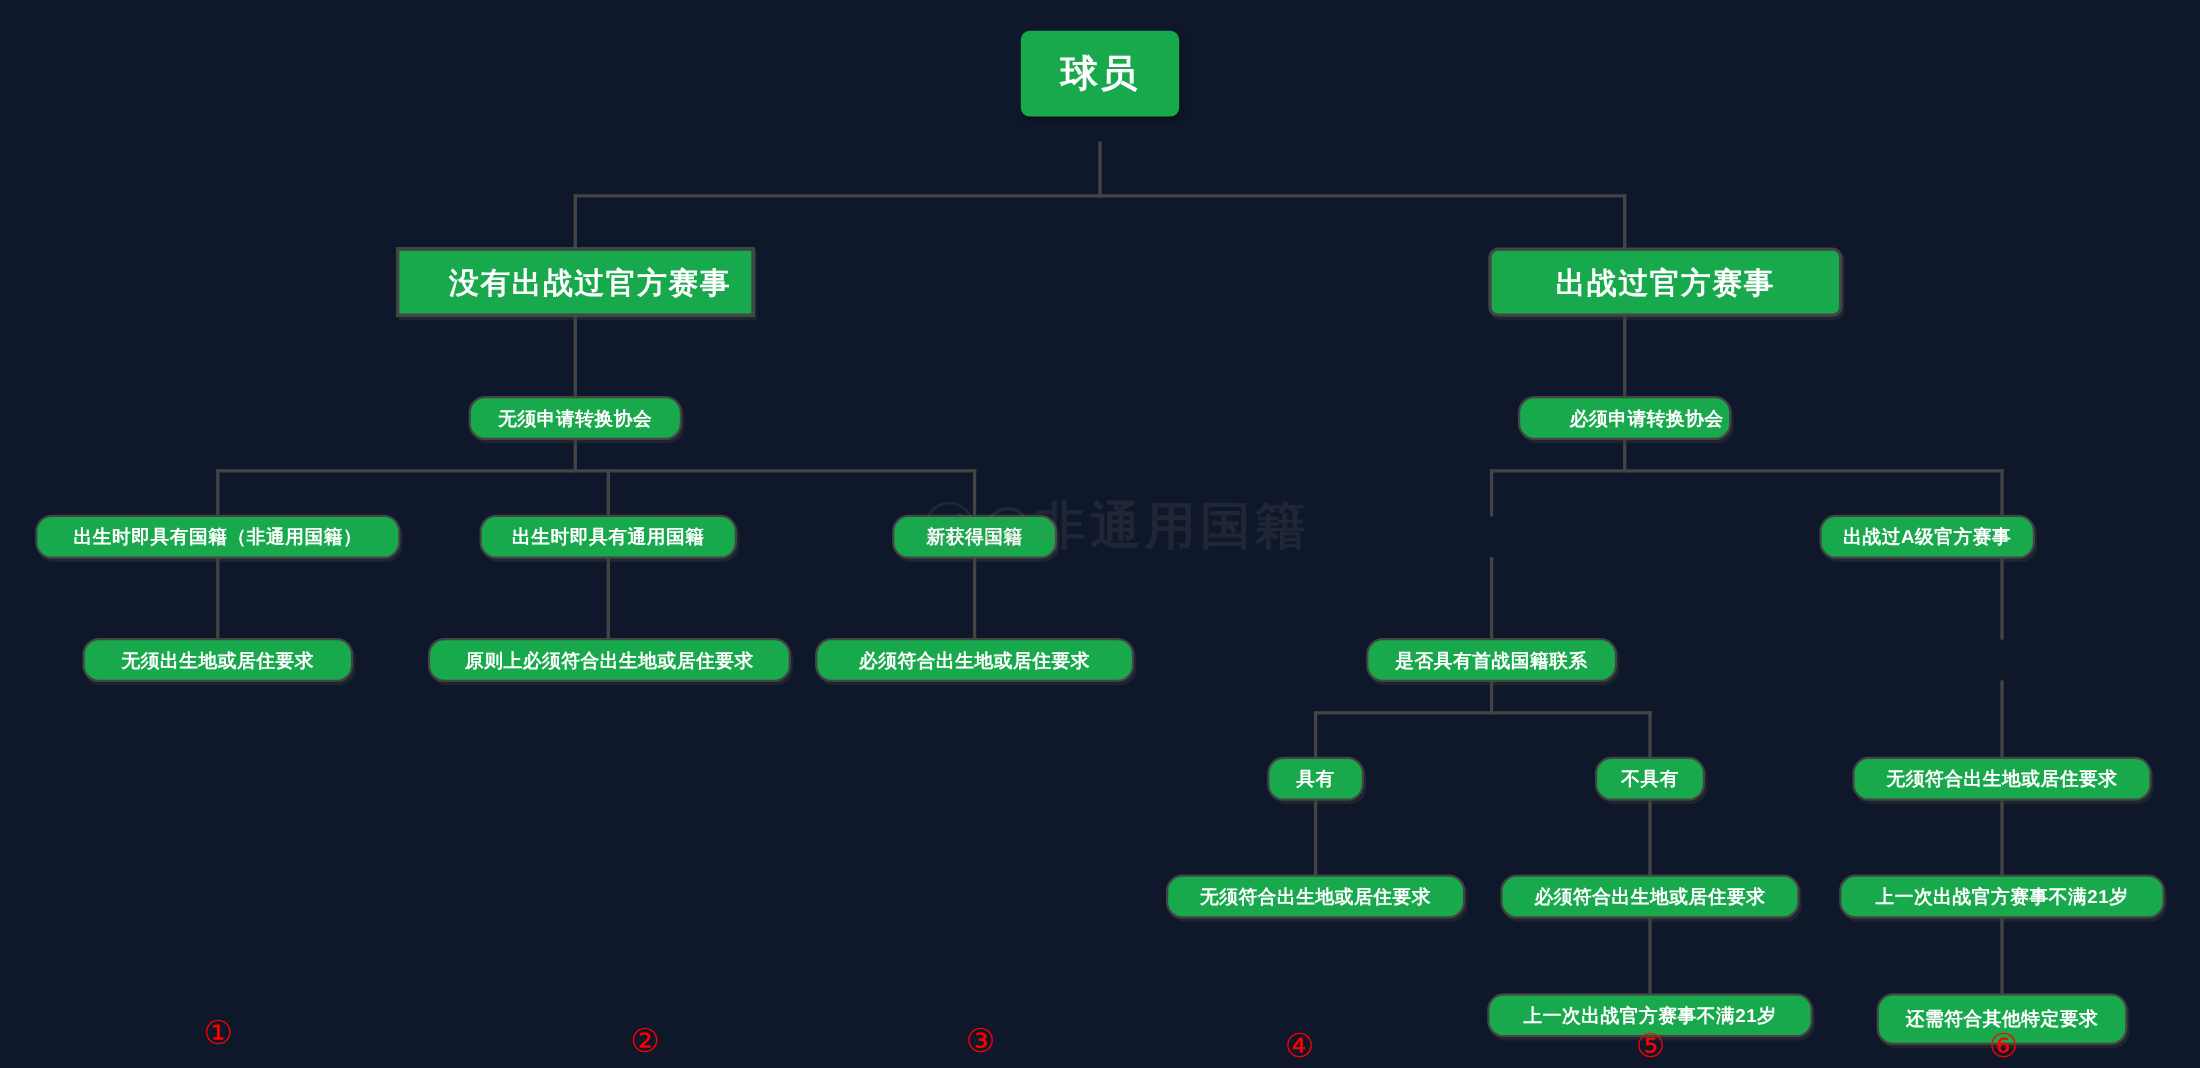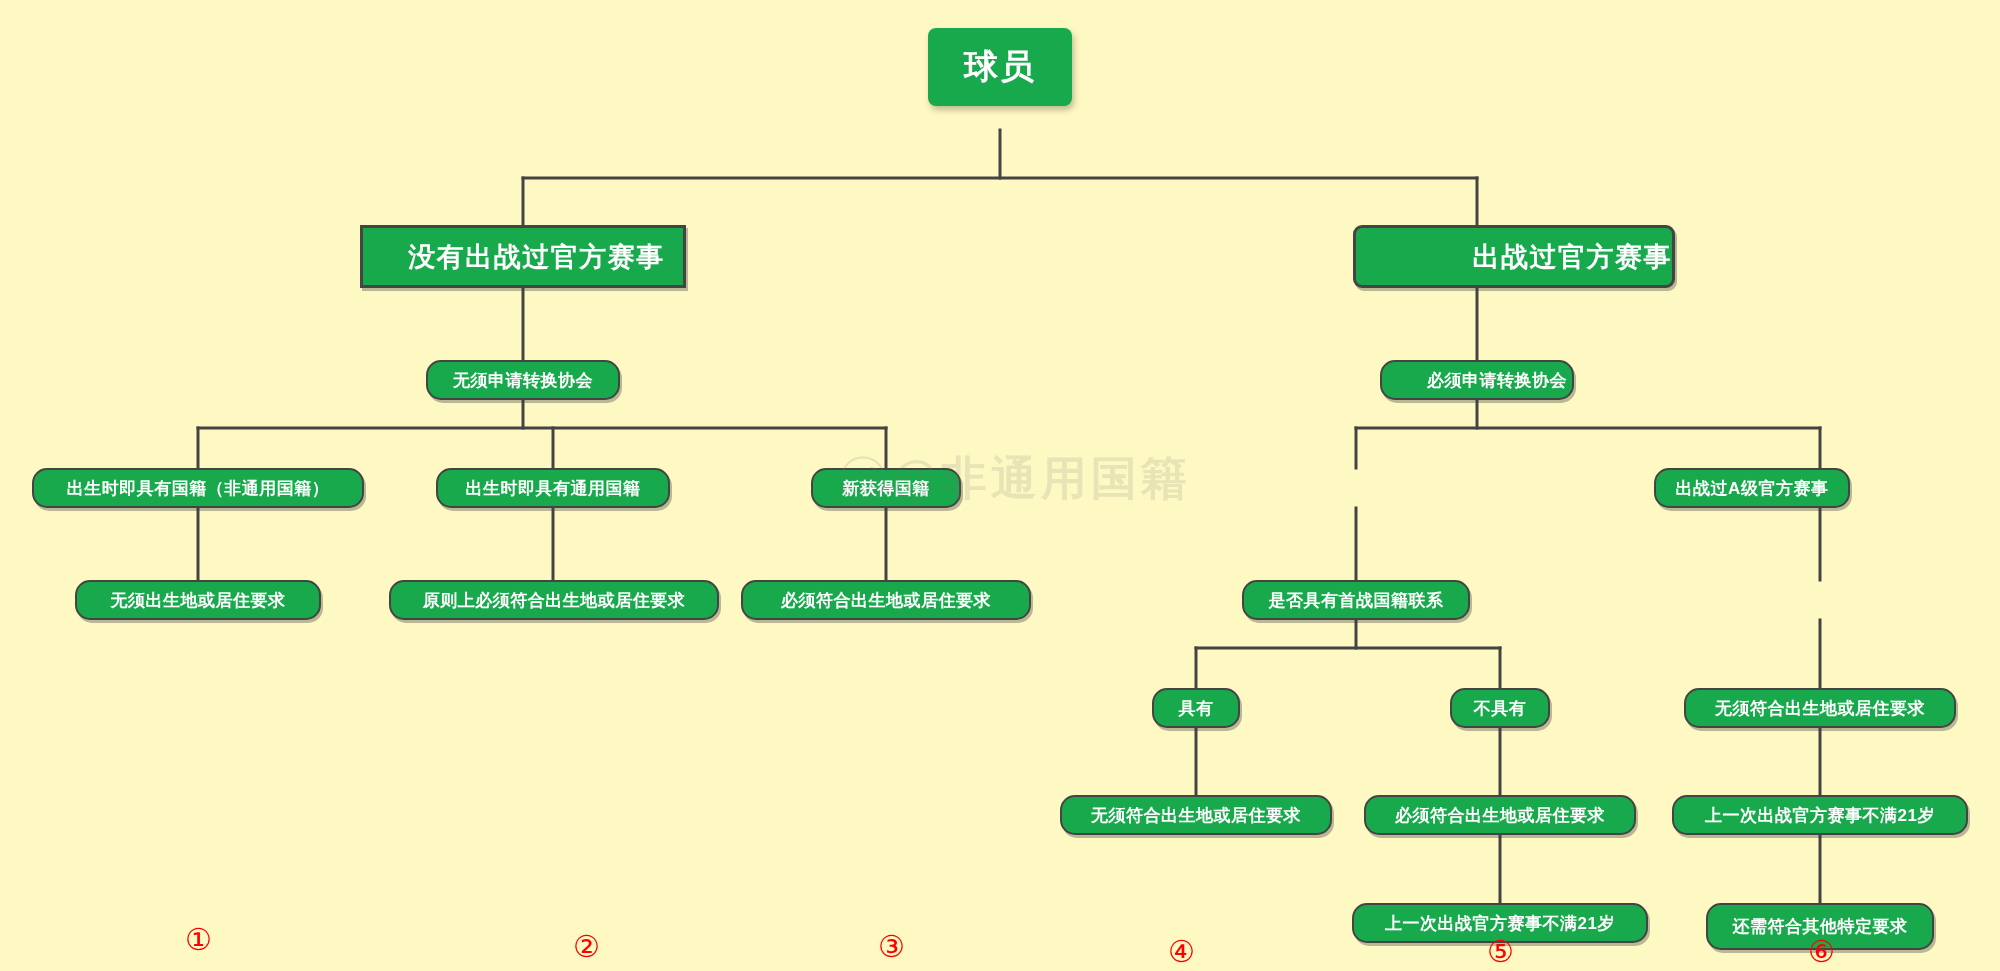--- a/index.html
+++ b/index.html
@@ -7,21 +7,21 @@
     padding: 0;
     background: #ffffff;
   }
   body {
     font-family: "Liberation Sans", "DejaVu Sans", sans-serif;
   }
   #canvas {
     position: relative;
     width: 2000px;
     height: 971px;
-    background: #fef9c3;
+    background: #0f172a;
     overflow: hidden;
   }
   #edges {
     position: absolute;
     left: 0;
     top: 0;
     width: 2000px;
     height: 971px;
     pointer-events: none;
   }
@@ -149,21 +149,21 @@
     </g>
   </svg>
 
   <div class="node root" style="left:928px; top:28px; width:144px; height:78px;">
     <span>球员</span>
   </div>
 
   <div class="node lvl2 sq" style="left:360px; top:225px; width:326px; height:63px;">
     <span>没有出战过官方赛事</span>
   </div>
-  <div class="node lvl2 rnd" style="left:1353px; top:225px; width:322px; height:63px;justify-content:flex-end;">
+  <div class="node lvl2 rnd" style="left:1353px; top:225px; width:322px; height:63px;">
     <span>出战过官方赛事</span>
   </div>
 
   <div class="node small" style="left:426px; top:360px; width:194px; height:40px;">
     <span>无须申请转换协会</span>
   </div>
   <div class="node small" style="left:1380px; top:360px; width:194px; height:40px;padding-left:40px;">
     <span>必须申请转换协会</span>
   </div>
 

